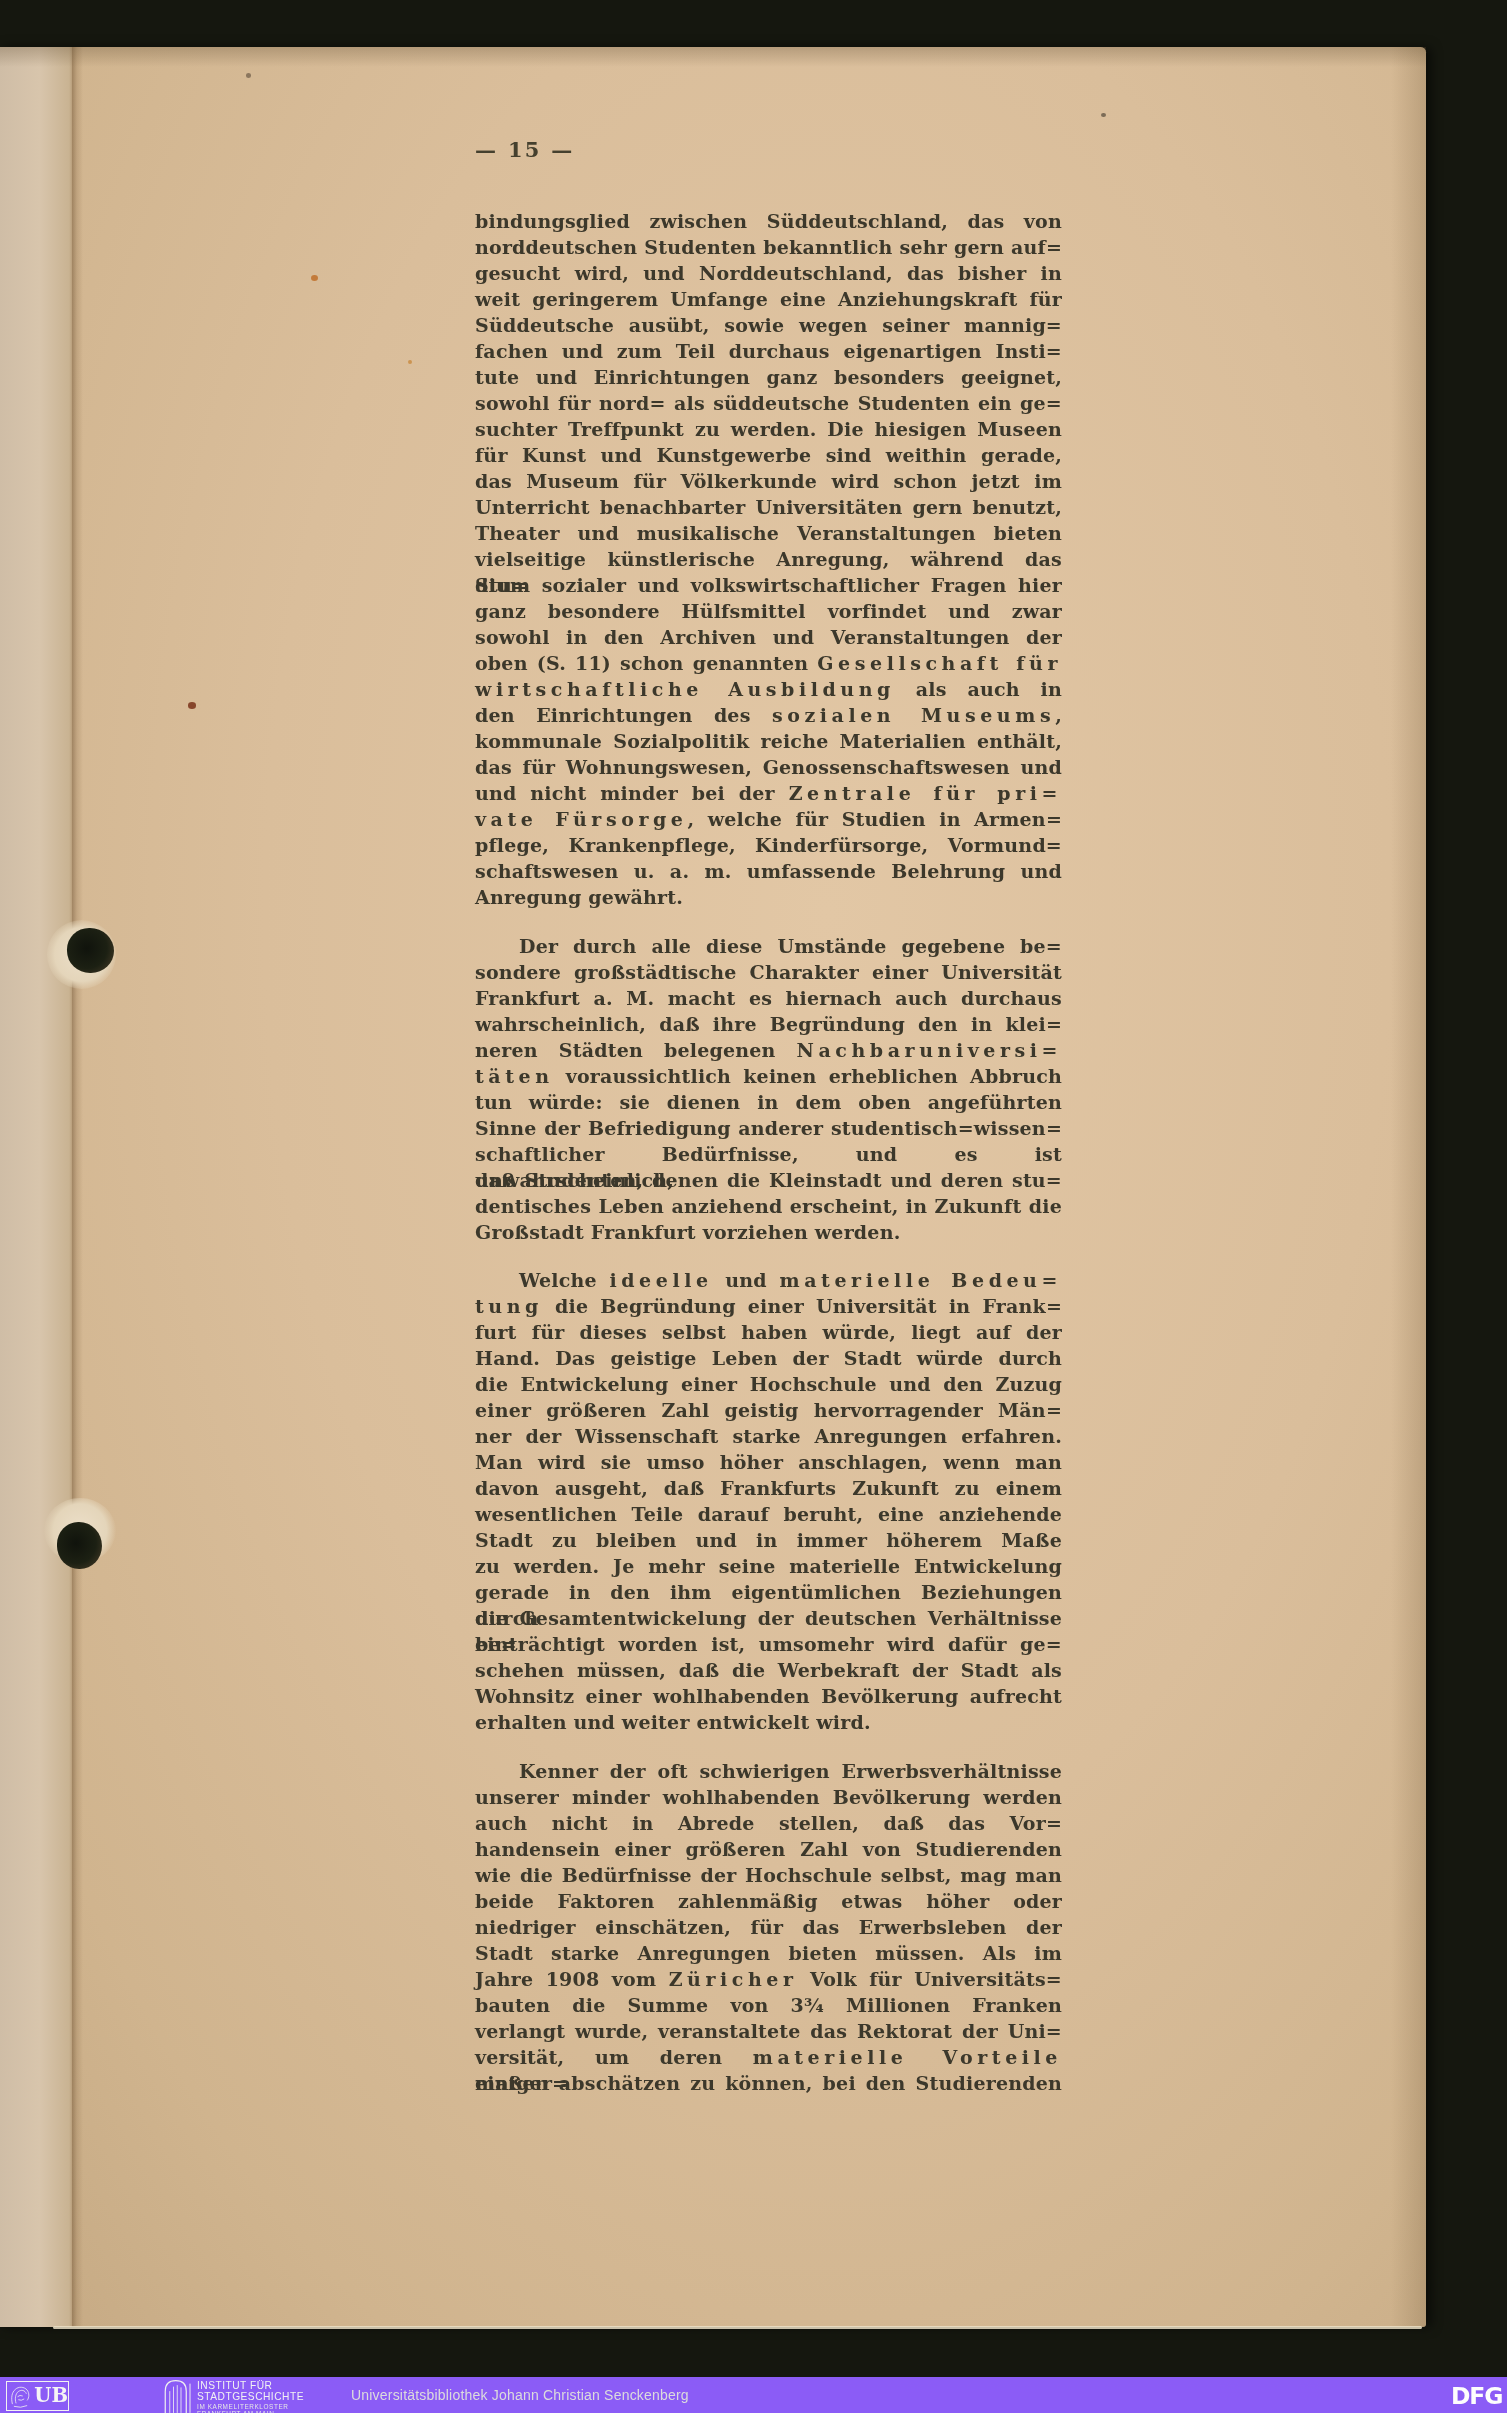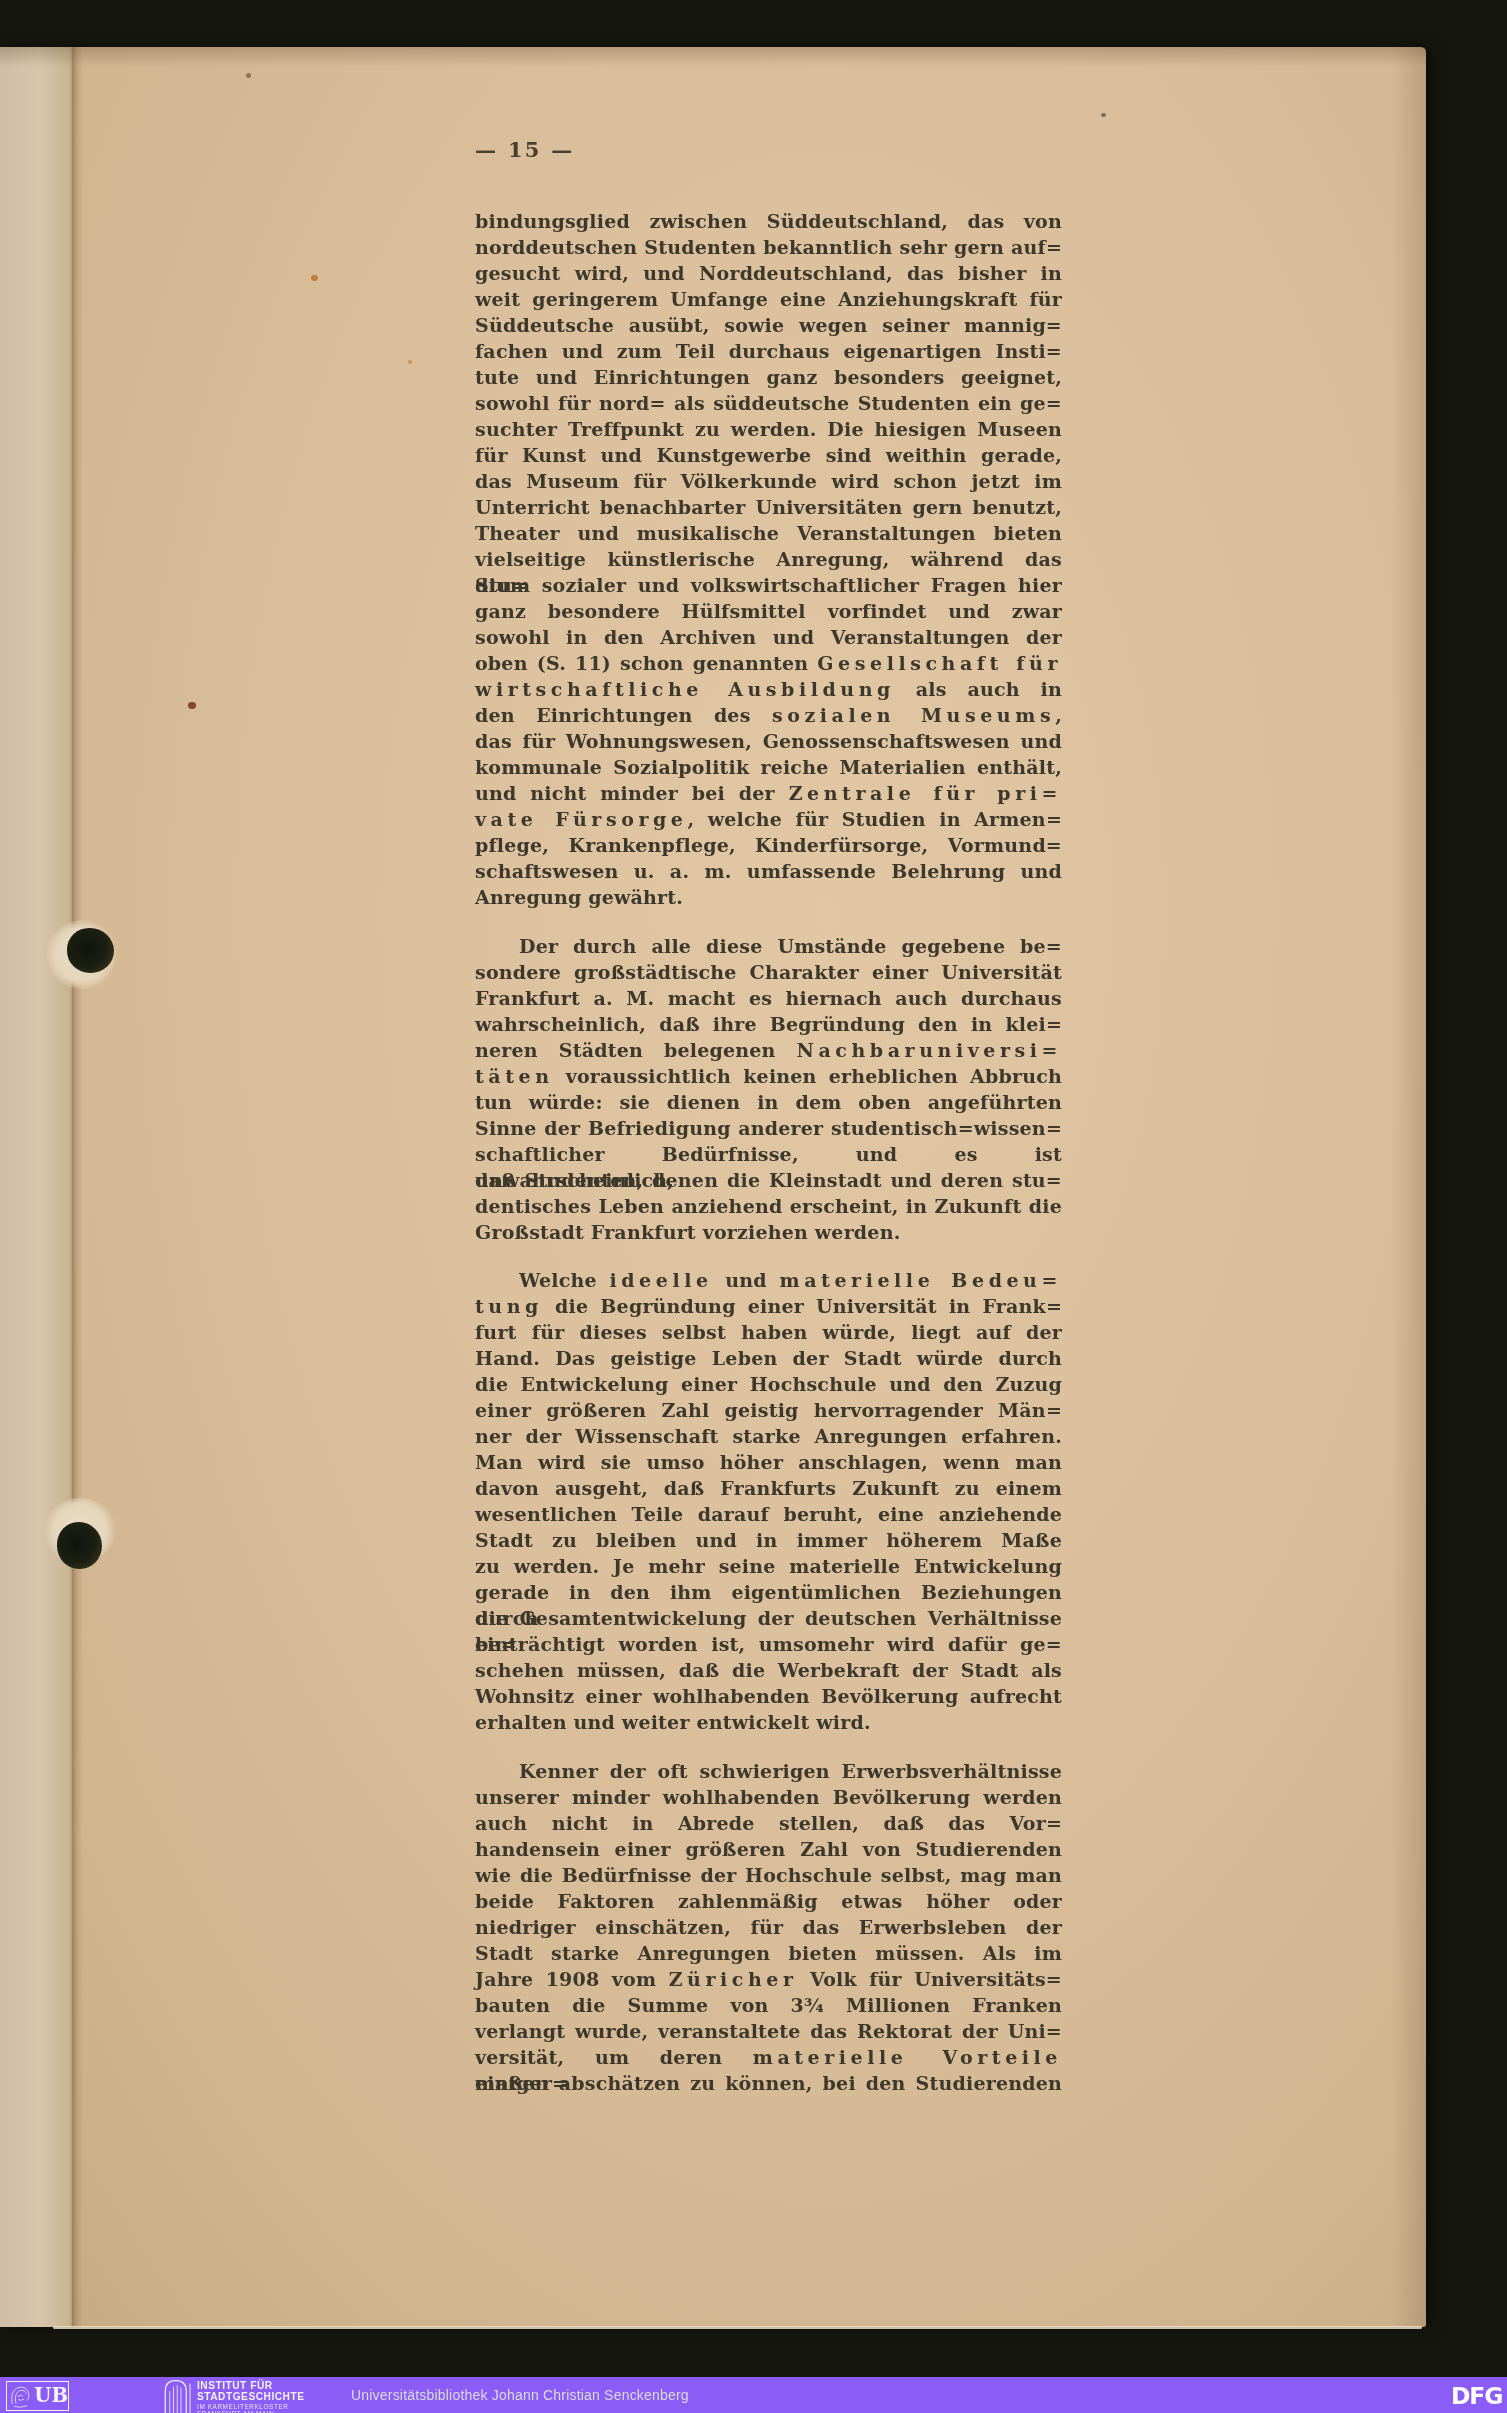--- a/index.html
+++ b/index.html
@@ -88,21 +88,21 @@
   .ub-portrait{width:26px;height:26px;margin-left:0.8px;}
   .ub-abbr{
     font-family:"DejaVu Serif",serif;font-size:19.6px;font-weight:700;
     color:#f5f5f5;line-height:26px;margin-left:1.5px;
   }
   .ub-lines{position:absolute;left:78px;top:4.5px;margin-top:45px;}
   .ub-l1,.ub-l2{font-size:9.4px;letter-spacing:2.6px;line-height:10.5px;color:#f0f0f0;}
   .ub-l3{font-size:6.4px;letter-spacing:1.2px;line-height:7.5px;color:#e8e8e8;margin-top:0.8px;}
   .inst-icon{position:absolute;left:163px;top:2.3px;}
   .inst-lines{position:absolute;left:197px;top:3px;}
-  .inst-l1,.inst-l2{font-size:10.2px;font-weight:700;line-height:11.3px;letter-spacing:0.5px;color:#f2f2f2;}
+  .inst-l1,.inst-l2{font-size:10.2px;font-weight:400;line-height:11.3px;letter-spacing:0.5px;color:#f2f2f2;}
   .inst-l3,.inst-l4{font-size:6.4px;line-height:7.5px;letter-spacing:0.6px;color:#e6e6e6;}
   .libname{
     position:absolute;left:351px;top:9.8px;font-size:14px;color:#dcdcdc;letter-spacing:0.2px;
   }
   .dfg{
     position:absolute;left:1451px;top:5.3px;
     font-family:"DejaVu Sans",sans-serif;font-weight:800;font-size:23.4px;
     color:#fdfdfd;letter-spacing:-1.1px;
   }
 </style>
@@ -148,22 +148,22 @@
       <div class="line"><span>das Museum für Völkerkunde wird schon jetzt im</span></div>
       <div class="line"><span>Unterricht benachbarter Universitäten gern benutzt,</span></div>
       <div class="line"><span>Theater und musikalische Veranstaltungen bieten</span></div>
       <div class="line"><span>vielseitige künstlerische Anregung, während das Stu=</span></div>
       <div class="line"><span>dium sozialer und volkswirtschaftlicher Fragen hier</span></div>
       <div class="line"><span>ganz besondere Hülfsmittel vorfindet und zwar</span></div>
       <div class="line"><span>sowohl in den Archiven und Veranstaltungen der</span></div>
       <div class="line"><span>oben (S. 11) schon genannten </span><span class="g">Gesellschaft für</span></div>
       <div class="line"><span class="g">wirtschaftliche Ausbildung</span><span> als auch in</span></div>
       <div class="line"><span>den Einrichtungen des </span><span class="g">sozialen Museums</span><span>,</span></div>
+      <div class="line"><span>kommunale Sozialpolitik reiche Materialien enthält,</span></div>
       <div class="line"><span>das für Wohnungswesen, Genossenschaftswesen und</span></div>
-      <div class="line"><span>kommunale Sozialpolitik reiche Materialien enthält,</span></div>
       <div class="line"><span>und nicht minder bei der </span><span class="g">Zentrale für pri=</span></div>
       <div class="line"><span class="g">vate Fürsorge</span><span>, welche für Studien in Armen=</span></div>
       <div class="line"><span>pflege, Krankenpflege, Kinderfürsorge, Vormund=</span></div>
       <div class="line"><span>schaftswesen u. a. m. umfassende Belehrung und</span></div>
       <div class="line last"><span>Anregung gewährt.</span></div>
     </div>
     <div class="para">
       <div class="line ind"><span>Der durch alle diese Umstände gegebene be=</span></div>
       <div class="line"><span>sondere großstädtische Charakter einer Universität</span></div>
       <div class="line"><span>Frankfurt a. M. macht es hiernach auch durchaus</span></div>

